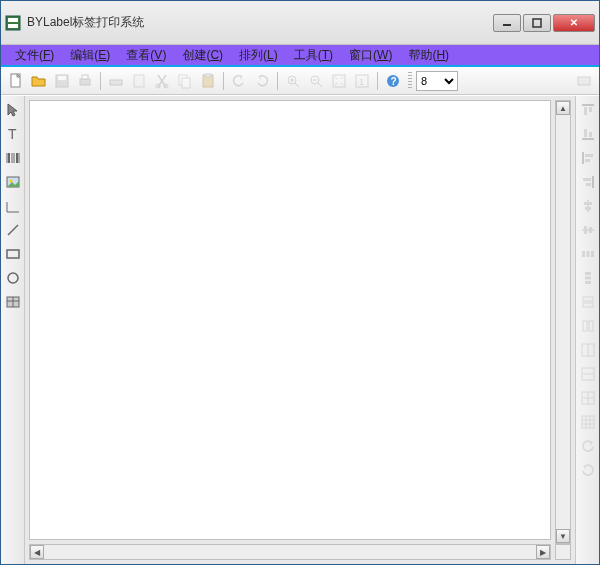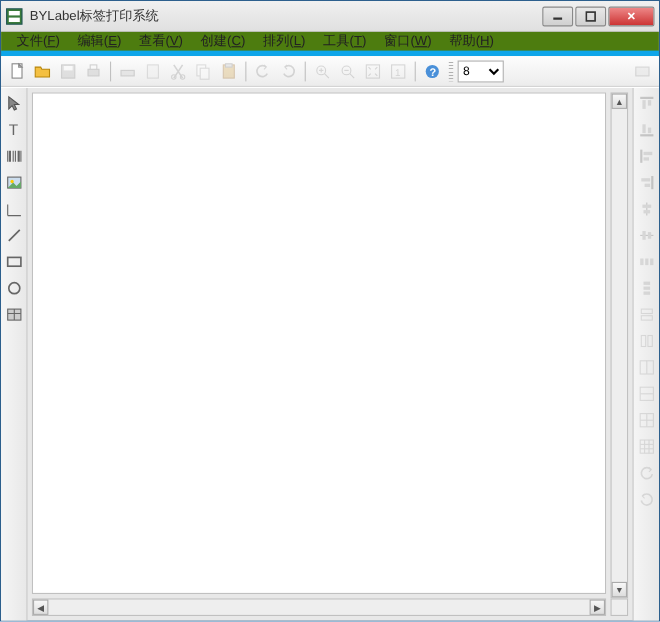--- a/index.html
+++ b/index.html
@@ -1,26 +1,26 @@
 <!DOCTYPE html>
 <html><head>
 <meta charset="utf-8">
 <style>
 * { margin: 0; padding: 0; box-sizing: border-box; font-family: "Microsoft YaHei", "SimSun", Arial, sans-serif; }
 body { background: #5a9bd4; width: 600px; height: 565px; overflow: hidden; }
 .window { width: 600px; height: 565px; background: #fff; border: 1px solid #2c5f8d; display: flex; flex-direction: column; }
-.title-bar { height: 28px; background: linear-gradient(to bottom, #f0f0f0, #e0e0e0); display: flex; align-items: center; padding: 0 4px; border-bottom: 1px solid #c0c0c0; }
+.title-bar { height: 44px; background: linear-gradient(to bottom, #f0f0f0, #e0e0e0); display: flex; align-items: center; padding: 0 4px; border-bottom: 1px solid #c0c0c0; }
 .title-bar .app-icon { width: 16px; height: 16px; margin-right: 6px; }
 .title-bar .title { font-size: 12px; color: #333; flex: 1; }
 .win-buttons { display: flex; gap: 2px; }
 .win-btn { width: 28px; height: 18px; border: 1px solid #888; border-radius: 2px; display: flex; align-items: center; justify-content: center; font-size: 10px; cursor: pointer; }
 .win-btn.min { background: linear-gradient(to bottom,#e8e8e8,#d0d0d0); }
 .win-btn.max { background: linear-gradient(to bottom,#e8e8e8,#d0d0d0); }
 .win-btn.close { background: linear-gradient(to bottom,#e88,#c33); color: #fff; font-weight: bold; width: 42px; }
-.menu-bar { height: 22px; background: #4d7c0f; display: flex; align-items: center; padding: 0 6px; border-bottom: 5px solid #0ea5e9; font-size: 12px; }
+.menu-bar { height: 22px; background: #8b5cf6; display: flex; align-items: center; padding: 0 6px; border-bottom: 2px solid #0ea5e9; font-size: 12px; }
 .menu-item { padding: 2px 8px; cursor: pointer; color: #222; }
 .menu-item .key { text-decoration: underline; }
 .toolbar { height: 28px; background: linear-gradient(to bottom,#fdfdfd,#ececec); display: flex; align-items: center; padding: 0 4px; border-bottom: 1px solid #c8c8c8; gap: 1px; }
 .toolbar .tb-btn { width: 22px; height: 22px; display: flex; align-items: center; justify-content: center; border-radius: 2px; cursor: pointer; }
 .toolbar .sep { width: 1px; height: 18px; background: #c0c0c0; margin: 0 3px; }
 .toolbar .sep-dots { width: 4px; height: 18px; background: repeating-linear-gradient(to bottom, #b0b0b0 0 1px, transparent 1px 3px); margin: 0 3px; }
 .toolbar select { height: 20px; font-size: 11px; width: 42px; border: 1px solid #b0b0b0; background: #fff; }
 .body-area { flex: 1; display: flex; background: #e8e8e8; border-top: 1px solid #fff; }
 .left-toolbox, .right-toolbox { width: 24px; background: linear-gradient(to right,#f5f5f5,#e8e8e8); display: flex; flex-direction: column; align-items: center; padding: 4px 0; gap: 4px; border-right: 1px solid #c8c8c8; }
 .right-toolbox { border-right: none; border-left: 1px solid #c8c8c8; }

